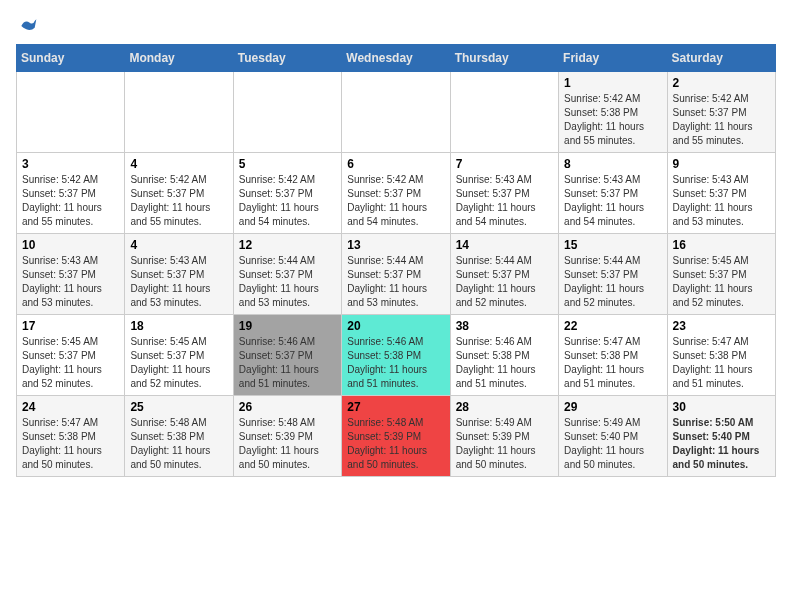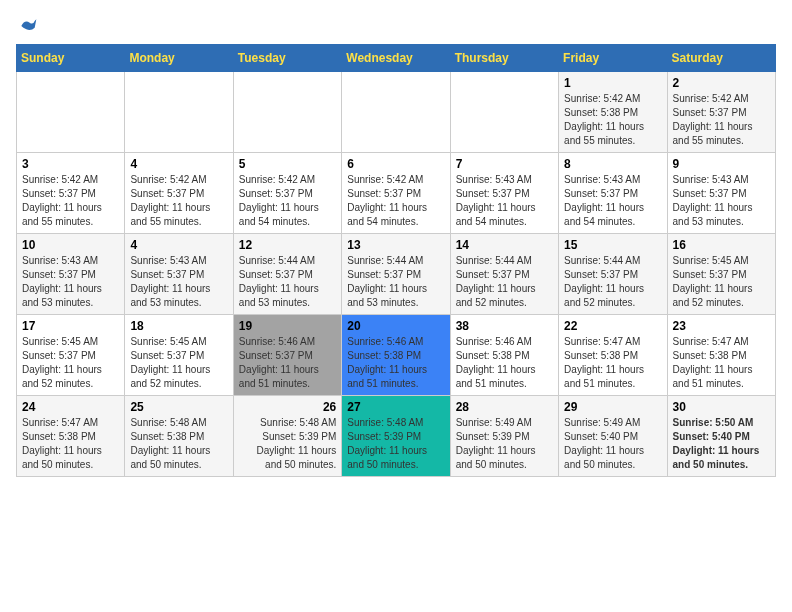--- a/index.html
+++ b/index.html
@@ -47,21 +47,21 @@
       font-size: 16px;
       color: #555;
     }
     .calendar {
       width: 100%;
       border-collapse: collapse;
       font-size: 10.5px;
     }
     .calendar th {
       background: #2e6db4;
-      color: #fde047;
+      color: #e5e5e5;
       padding: 6px 4px;
       text-align: left;
       font-weight: bold;
       font-size: 12px;
       border: 1px solid #2e6db4;
     }
     .calendar td {
       border: 1px solid #ccc;
       vertical-align: top;
       padding: 4px 5px;
@@ -243,21 +243,21 @@
           <div class="day-info" style="white-space: pre-line;">Sunrise: 5:45 AM
 Sunset: 5:37 PM
 Daylight: 11 hours and 52 minutes.</div>
         </td>
         <td style="background: #a3a3a3;">
           <span class="day-number">19</span>
           <div class="day-info" style="white-space: pre-line;">Sunrise: 5:46 AM
 Sunset: 5:37 PM
 Daylight: 11 hours and 51 minutes.</div>
         </td>
-        <td style="background: #3b82f6;">
+        <td style="background: #5eead4;">
           <span class="day-number">20</span>
           <div class="day-info" style="white-space: pre-line;">Sunrise: 5:46 AM
 Sunset: 5:38 PM
 Daylight: 11 hours and 51 minutes.</div>
         </td>
         <td style="background: rgb(255, 255, 255);">
           <span class="day-number">38</span>
           <div class="day-info" style="white-space: pre-line;">Sunrise: 5:46 AM
 Sunset: 5:38 PM
 Daylight: 11 hours and 51 minutes.</div>
@@ -281,27 +281,27 @@
           <div class="day-info" style="white-space: pre-line;">Sunrise: 5:47 AM
 Sunset: 5:38 PM
 Daylight: 11 hours and 50 minutes.</div>
         </td>
         <td style="background: rgb(245, 245, 245);">
           <span class="day-number">25</span>
           <div class="day-info" style="white-space: pre-line;">Sunrise: 5:48 AM
 Sunset: 5:38 PM
 Daylight: 11 hours and 50 minutes.</div>
         </td>
-        <td style="background: rgb(245, 245, 245); text-align: right;">
+        <td style="background: rgb(245, 245, 245);">
           <span class="day-number">26</span>
           <div class="day-info" style="white-space: pre-line;">Sunrise: 5:48 AM
 Sunset: 5:39 PM
 Daylight: 11 hours and 50 minutes.</div>
         </td>
-        <td style="background: #14b8a6; margin-top: 28px;">
+        <td style="background: #ef4444; margin-top: 28px;">
           <span class="day-number">27</span>
           <div class="day-info" style="white-space: pre-line;">Sunrise: 5:48 AM
 Sunset: 5:39 PM
 Daylight: 11 hours and 50 minutes.</div>
         </td>
         <td style="background: rgb(245, 245, 245);">
           <span class="day-number">28</span>
           <div class="day-info" style="white-space: pre-line;">Sunrise: 5:49 AM
 Sunset: 5:39 PM
 Daylight: 11 hours and 50 minutes.</div>

